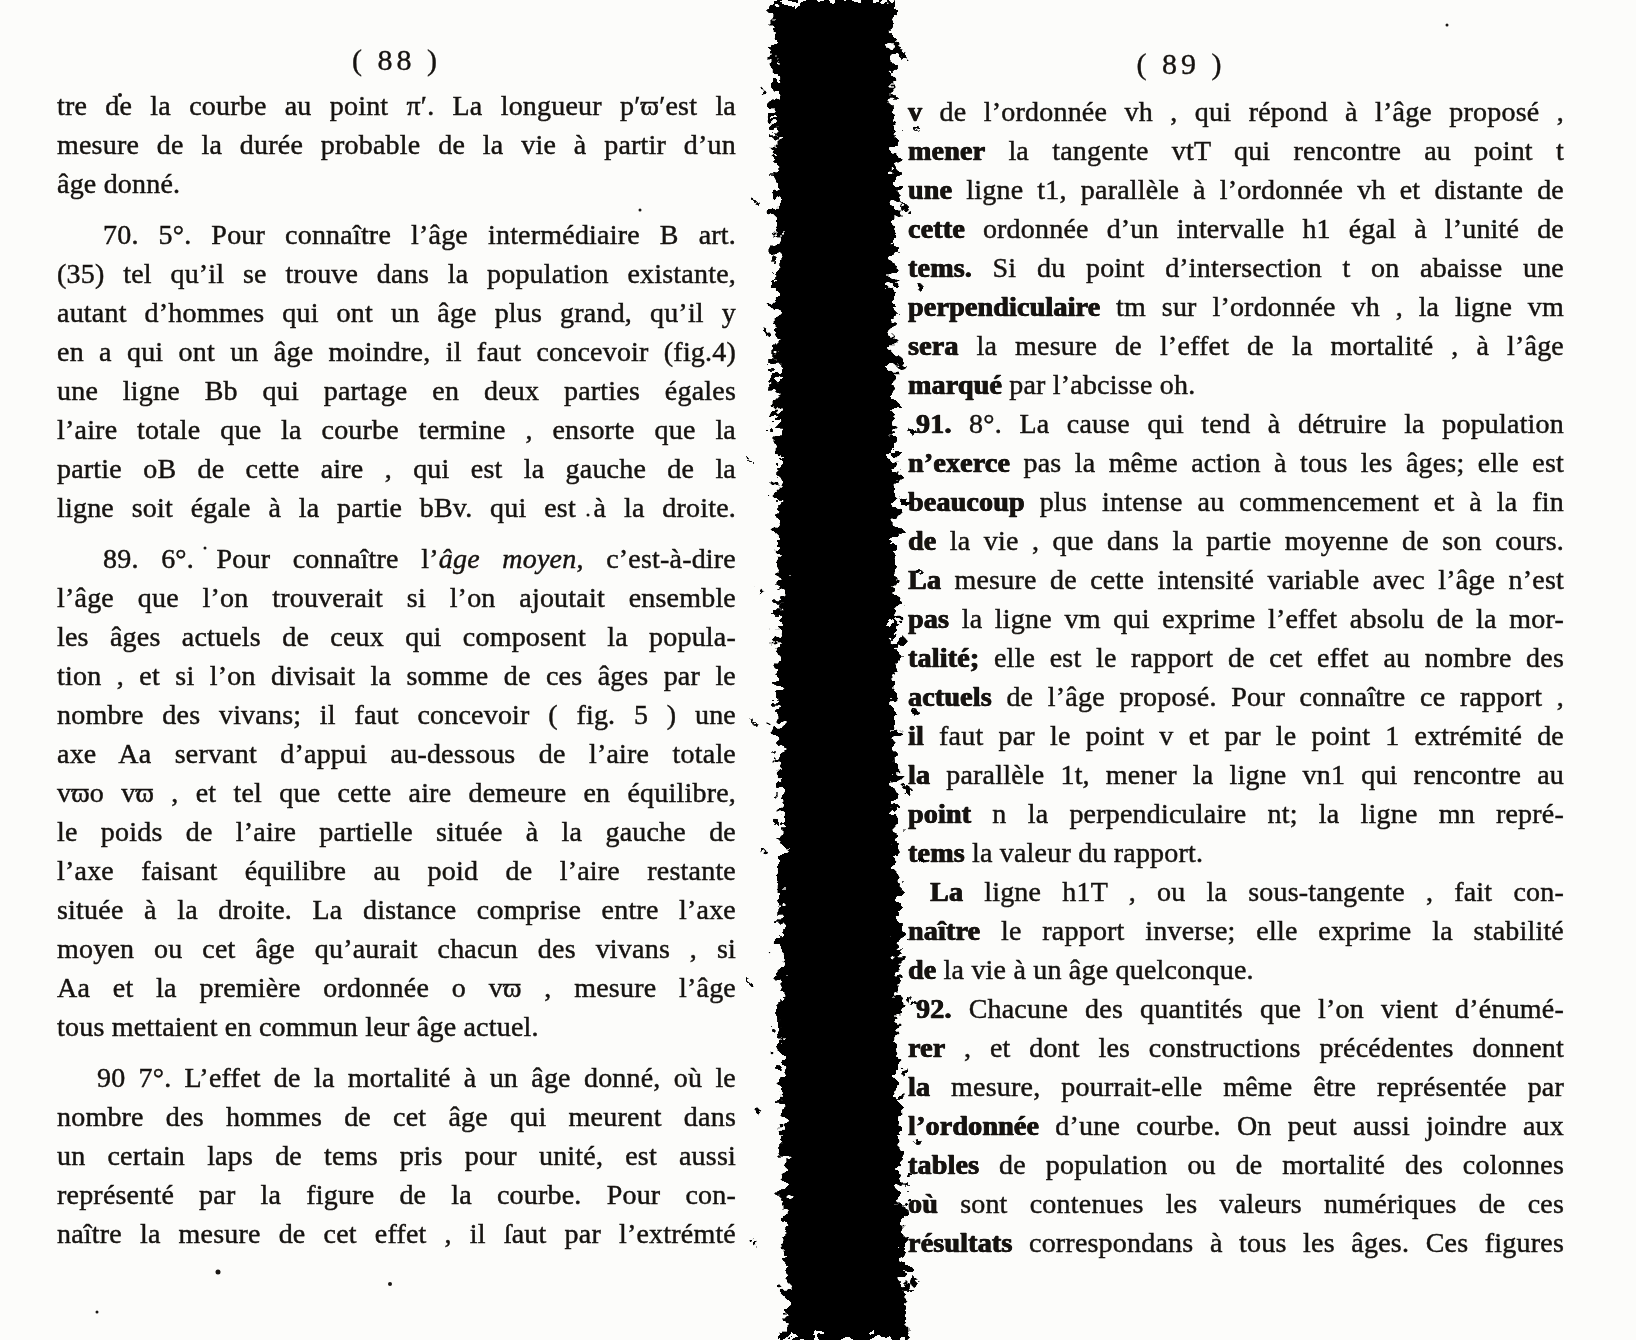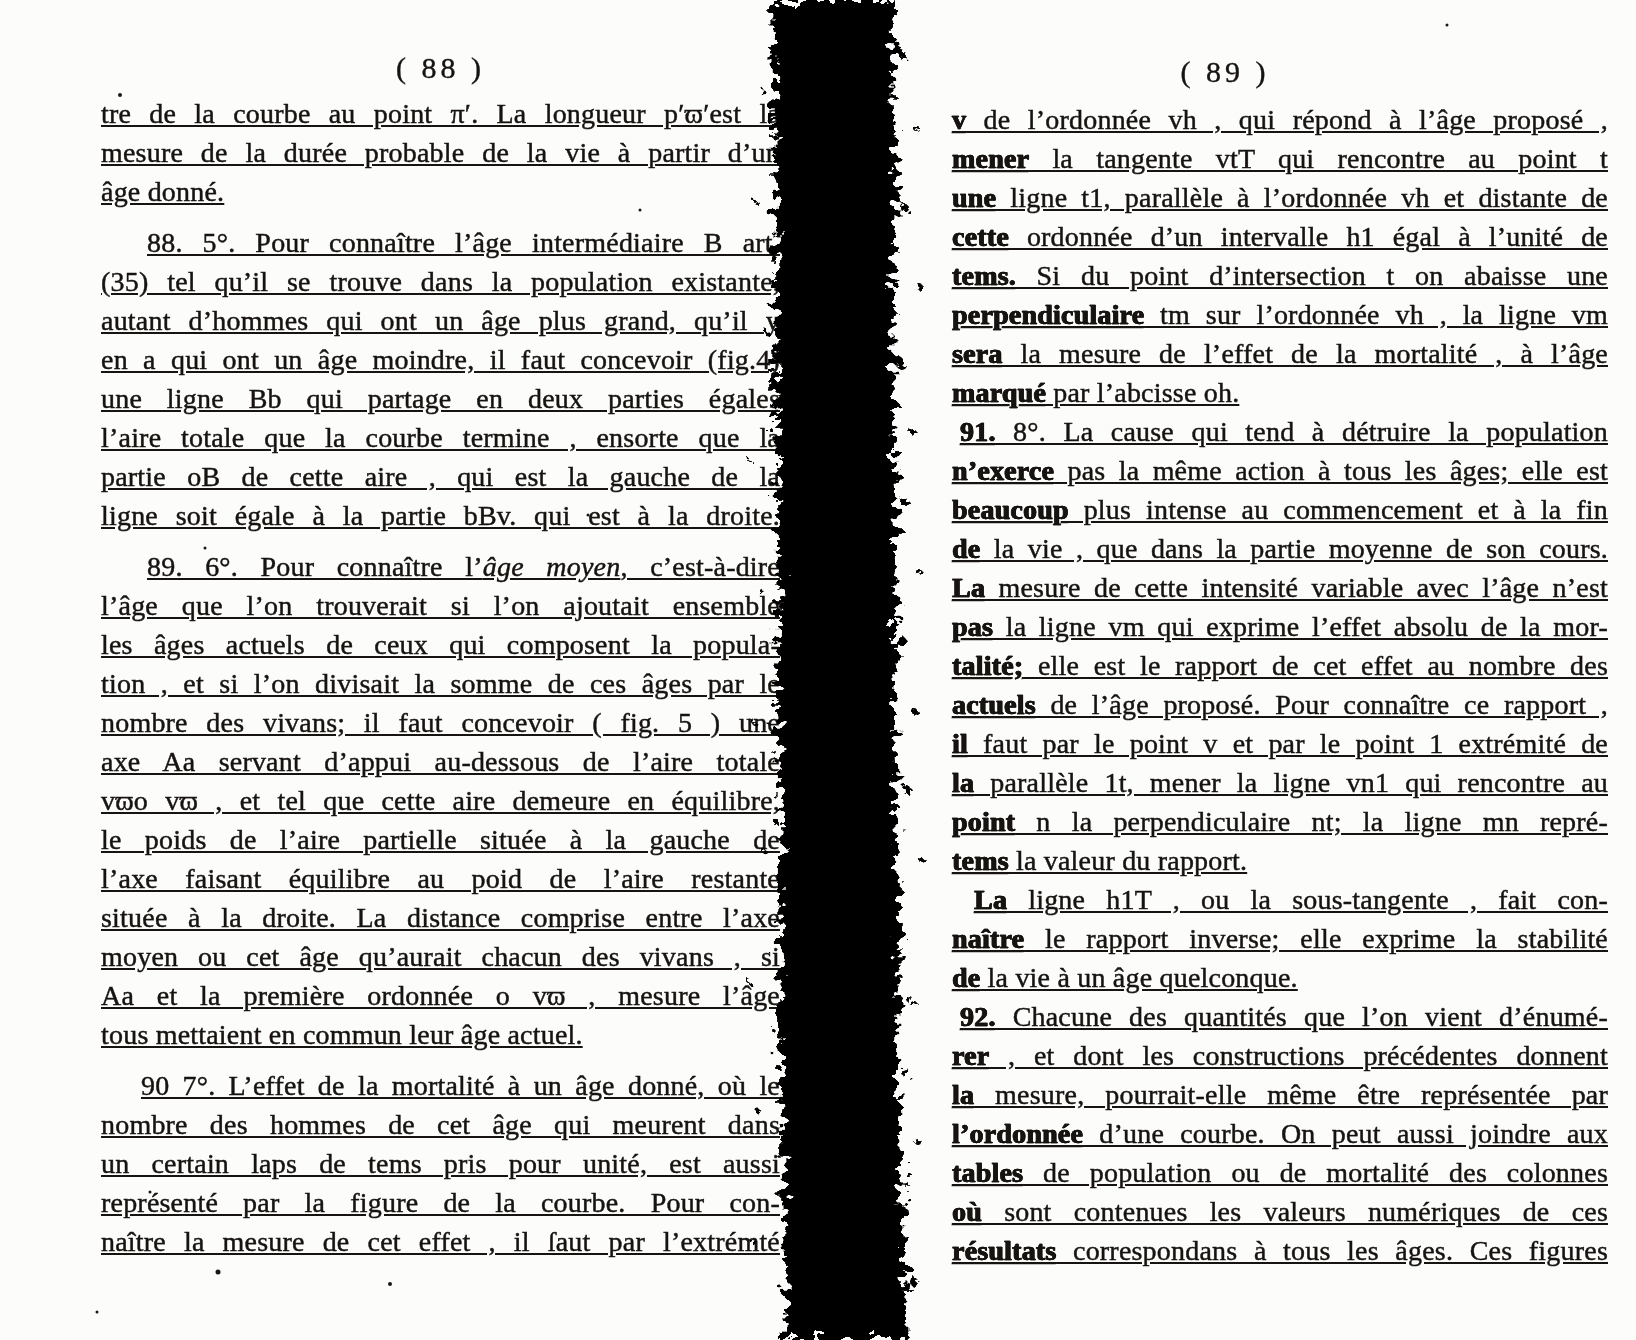--- a/index.html
+++ b/index.html
@@ -2,39 +2,38 @@
 <html><head>
 <meta charset="utf-8">
 <style>
   html,body{margin:0;padding:0;}
   body{
     width:1636px;height:1340px;position:relative;overflow:hidden;
     background:#fcfcfa;
     font-family:"Liberation Serif","DejaVu Serif",serif;
     color:#161310;
   }
-  .page{position:absolute;top:8px;margin-left:44px;}
+  .page{position:absolute;top:0;}
   #pageLeft{left:57px;width:679px;}
   #pageRight{left:908px;width:656px;}
   .page-header{
     text-align:center;font-size:30px;line-height:36px;letter-spacing:4px;
     -webkit-text-stroke:0.4px currentColor;
   }
   #pageLeft .page-header{margin-top:42px;}
   #pageRight .page-header{margin-top:46px;transform:translateX(-55px);}
   #pageLeft .paragraphs{margin-top:8px;}
   #pageRight .paragraphs{margin-top:10px;}
   .para{margin:0;}
   #pageLeft .para + .para{margin-top:12px;}
   .line{
     font-size:28px;line-height:39px;
     text-align:justify;text-align-last:justify;
     -webkit-text-stroke:0.45px currentColor;
     letter-spacing:0.2px;
-    text-decoration:underline;
   }
   .line.flush{text-align-last:left;}
   .line i{font-style:italic;}
   .line b.smudge{
     font-weight:bold;
     text-shadow:0.6px 0 0 currentColor,-0.6px 0.4px 0 rgba(0,0,0,0.55);
   }
   #scanNoise{position:absolute;left:0;top:0;pointer-events:none;}
 </style>
 </head>
@@ -42,21 +41,21 @@
 
 <div class="page" id="pageLeft">
   <div class="page-header">( 88 )</div>
   <div class="paragraphs">
       <div class="para">
         <div class="line">tre de la courbe au point π′. La longueur p′ϖ′est la</div>
         <div class="line">mesure de la durée probable de la vie à partir d’un</div>
         <div class="line flush">âge donné.</div>
       </div>
       <div class="para">
-        <div class="line" style="padding-left: 46px;">88. 5°. Pour connaître l’âge intermédiaire B art.</div>
+        <div class="line" style="padding-left: 46px;">70. 5°. Pour connaître l’âge intermédiaire B art.</div>
         <div class="line">(35) tel qu’il se trouve dans la population existante,</div>
         <div class="line">autant d’hommes qui ont un âge plus grand, qu’il y</div>
         <div class="line">en a qui ont un âge moindre, il faut concevoir (fig.4)</div>
         <div class="line">une ligne Bb qui partage en deux parties égales</div>
         <div class="line">l’aire totale que la courbe termine , ensorte que la</div>
         <div class="line">partie oB de cette aire , qui est la gauche de la</div>
         <div class="line">ligne soit égale à la partie bBv. qui est à la droite.</div>
       </div>
       <div class="para">
         <div class="line" style="padding-left: 46px;">89. 6°. Pour connaître l’<i>âge moyen</i>, c’est-à-dire</div>

